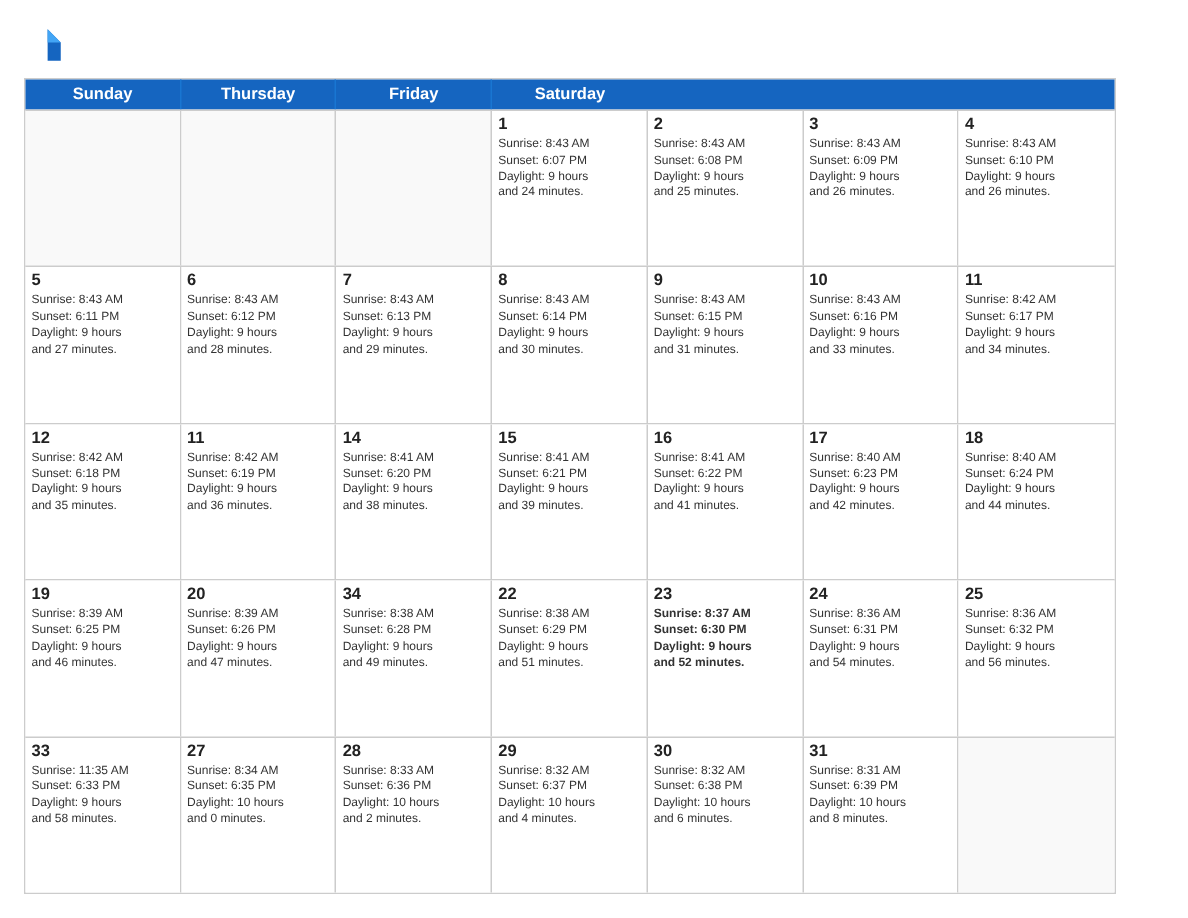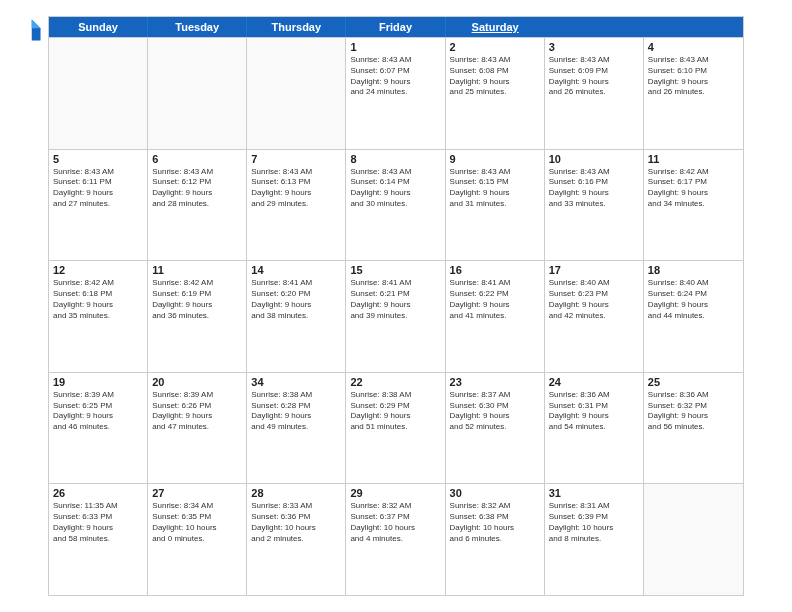--- a/index.html
+++ b/index.html
@@ -8,21 +8,21 @@
       background: #fff;
       width: 792px;
       height: 612px;
       overflow: hidden;
     }
     .page {
       width: 760px;
       height: 612px;
       padding: 16px;
       display: flex;
-      flex-direction: row;
+      flex-direction: column;
     }
     .header {
       display: flex;
       align-items: flex-start;
       justify-content: space-between;
       margin-bottom: 8px;
     }
     .logo {
       display: flex;
       align-items: center;
@@ -66,21 +66,21 @@
       background: #1565c0;
     }
     .cal-header-cell {
       color: #fff;
       font-size: 11px;
       font-weight: bold;
       padding: 4px 4px;
       text-align: center;
       border-right: 1px solid #1976d2;
     }
-    .cal-header-cell:last-child { border-right: none; text-decoration: underline; }
+    .cal-header-cell:last-child { border-right: none; }
     .cal-body {
       display: flex;
       flex-direction: column;
       flex: 1;
     }
     .cal-row {
       display: grid;
       grid-template-columns: repeat(7, 1fr);
       flex: 1;
       border-top: 1px solid #ccc;
@@ -125,21 +125,20 @@
     </div>
     <div class="title-block">
       <h1></h1>
       <h2></h2>
     </div>
   </div>
 
   <div class="calendar">
     <div class="cal-header-row">
     <div class="cal-header-cell">Sunday</div>
-        <div class="cal-header-cell">Tuesday</div>
         <div class="cal-header-cell">Thursday</div>
         <div class="cal-header-cell">Friday</div>
         <div class="cal-header-cell">Saturday</div>
       </div>
     <div class="cal-body">
     <div class="cal-row">
           <div class="cal-cell empty"></div>
           <div class="cal-cell empty"></div>
           <div class="cal-cell empty"></div>
           <div class="cal-cell">
@@ -297,21 +296,21 @@
           </div>
           <div class="cal-cell">
             <div class="day-num">22</div>
             <div class="cell-text" style="white-space: pre-line;">Sunrise: 8:38 AM
 Sunset: 6:29 PM
 Daylight: 9 hours
 and 51 minutes.</div>
           </div>
           <div class="cal-cell">
             <div class="day-num">23</div>
-            <div class="cell-text" style="white-space: pre-line;">Sunrise: 8:37 AM
+            <div class="cell-text" style="white-space: pre-line; font-weight: bold;">Sunrise: 8:37 AM
 Sunset: 6:30 PM
 Daylight: 9 hours
 and 52 minutes.</div>
           </div>
           <div class="cal-cell">
             <div class="day-num">24</div>
             <div class="cell-text" style="white-space: pre-line;">Sunrise: 8:36 AM
 Sunset: 6:31 PM
 Daylight: 9 hours
 and 54 minutes.</div>
@@ -319,21 +318,21 @@
           <div class="cal-cell">
             <div class="day-num">25</div>
             <div class="cell-text" style="white-space: pre-line;">Sunrise: 8:36 AM
 Sunset: 6:32 PM
 Daylight: 9 hours
 and 56 minutes.</div>
           </div>
         </div>
         <div class="cal-row">
           <div class="cal-cell">
-            <div class="day-num">26</div>
+            <div class="day-num">33</div>
             <div class="cell-text" style="white-space: pre-line;">Sunrise: 11:35 AM
 Sunset: 6:33 PM
 Daylight: 9 hours
 and 58 minutes.</div>
           </div>
           <div class="cal-cell">
             <div class="day-num">27</div>
             <div class="cell-text" style="white-space: pre-line;">Sunrise: 8:34 AM
 Sunset: 6:35 PM
 Daylight: 10 hours

